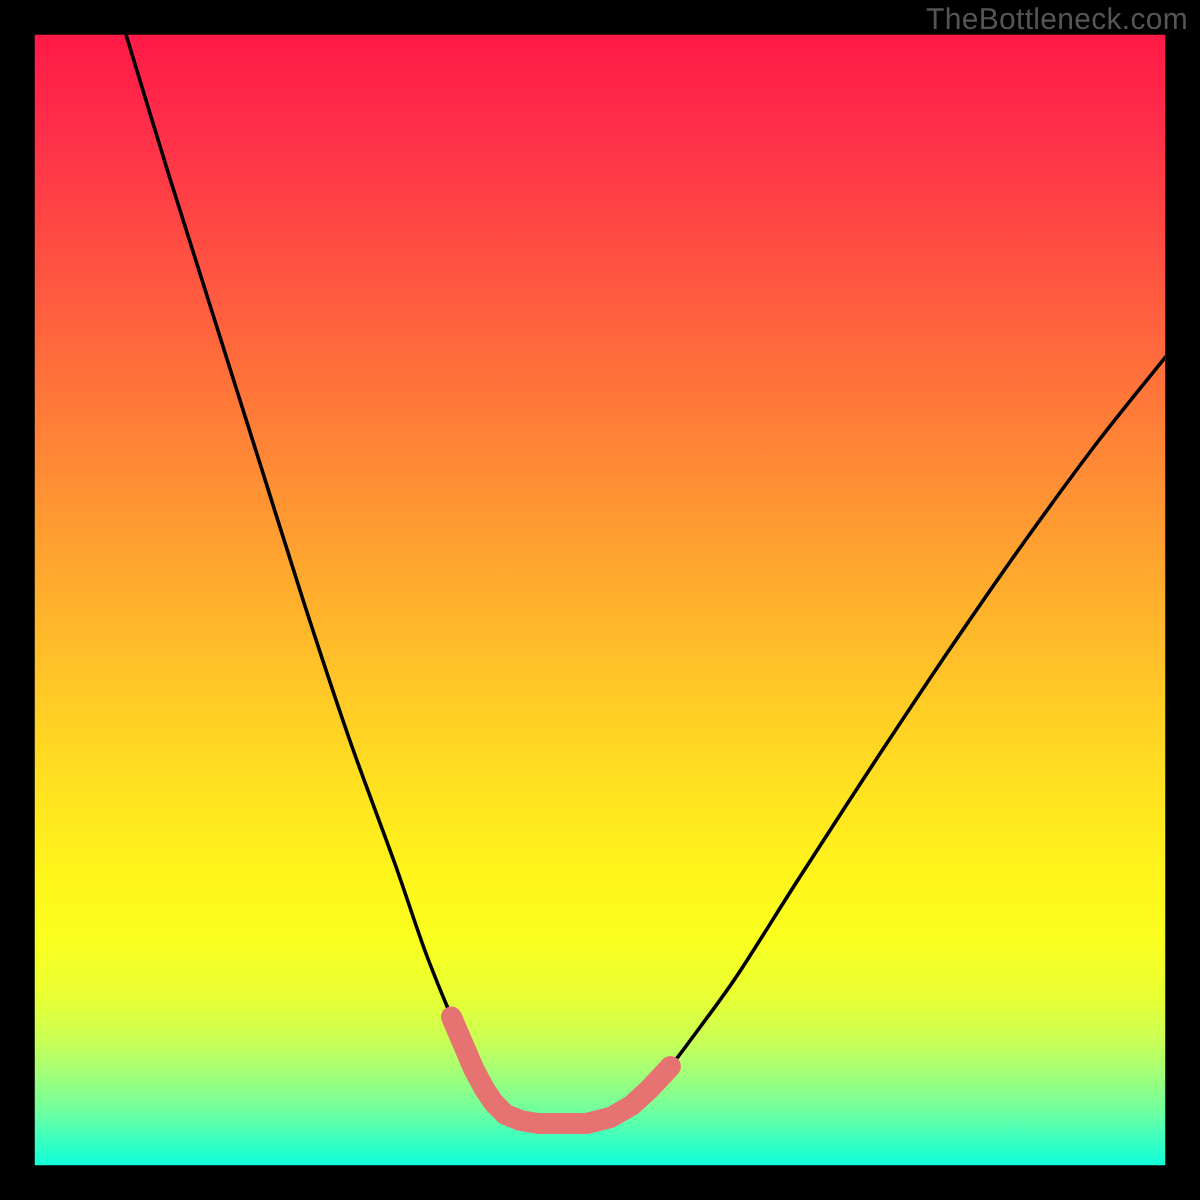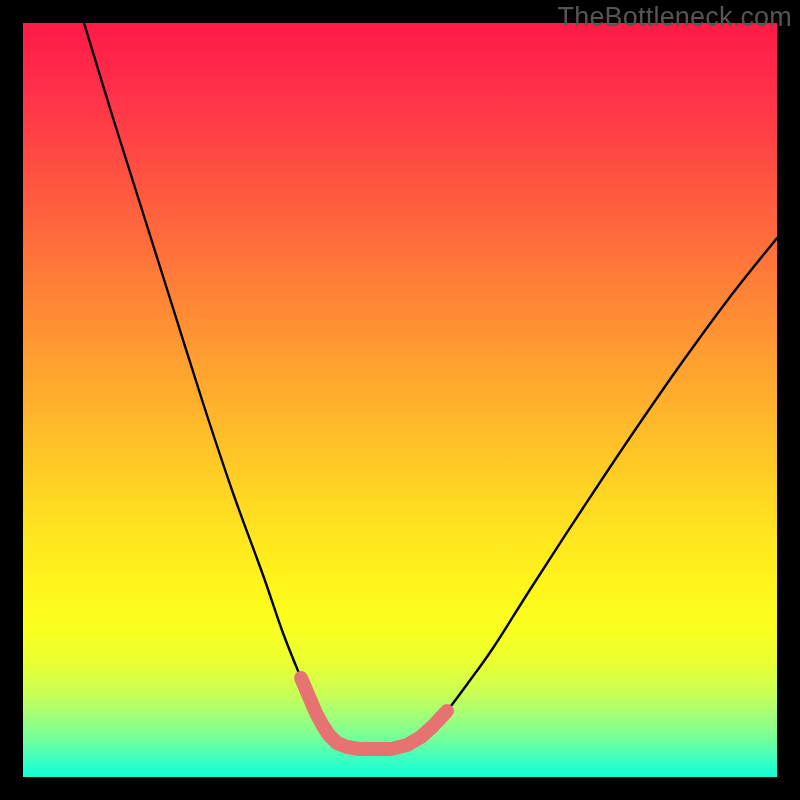--- a/index.html
+++ b/index.html
@@ -47,21 +47,21 @@
     inset: 0;
     width: 754px;
     height: 754px;
     display: block;
   }
   .watermark {
     position: absolute;
     top: 2px;
     right: 8px;
     color: #555555;
-    font-size: 27px;
+    font-size: 20px;
     font-weight: 400;
     letter-spacing: 0.2px;
     user-select: none;
   }
 </style>
 </head>
 <body>
 
 <div class="frame">
   <div class="gradient-bg"></div>

